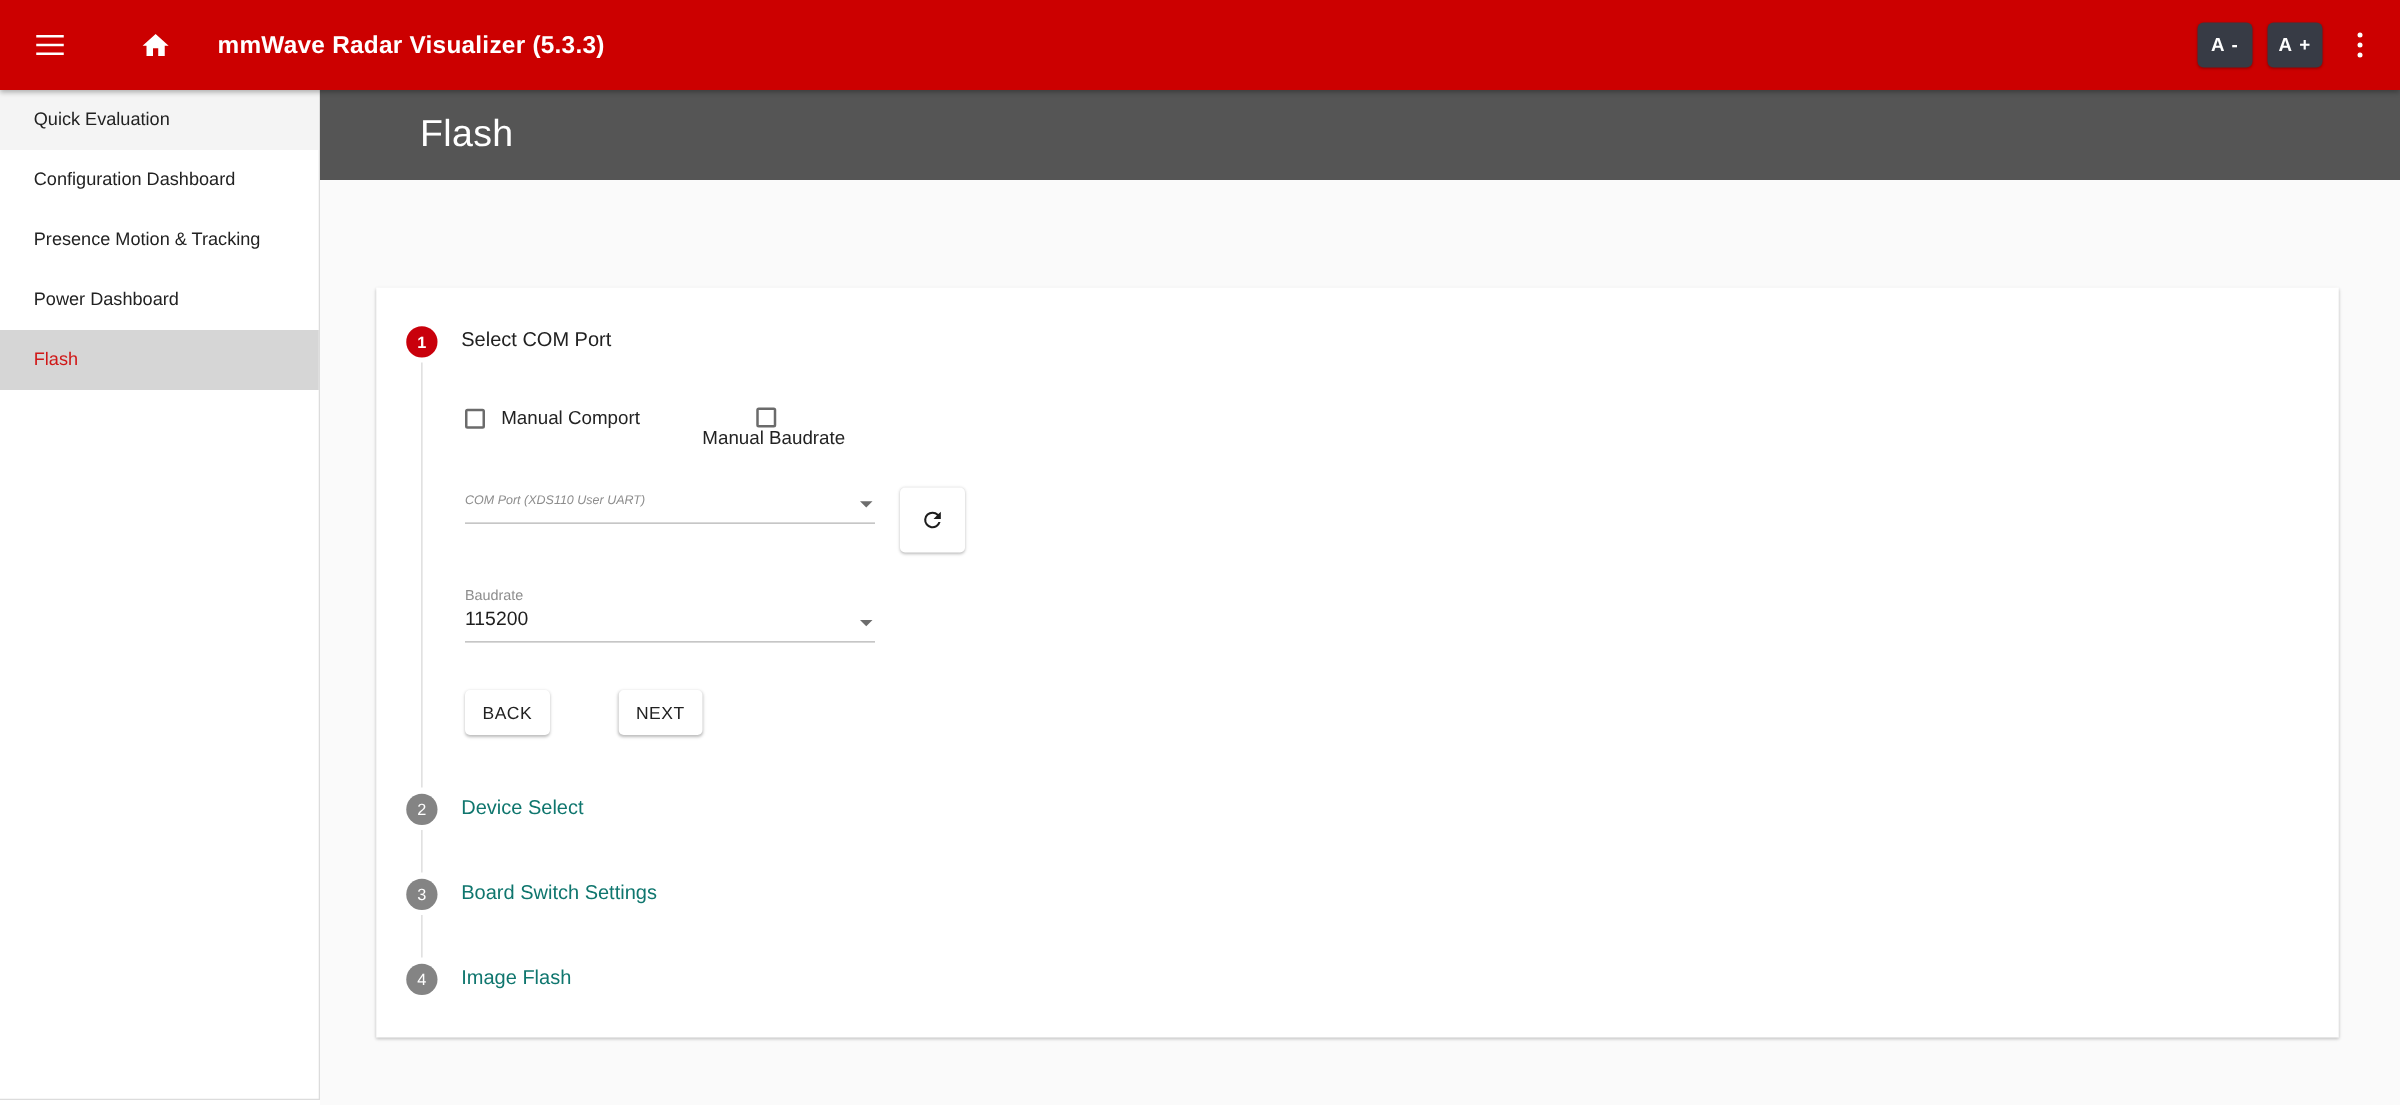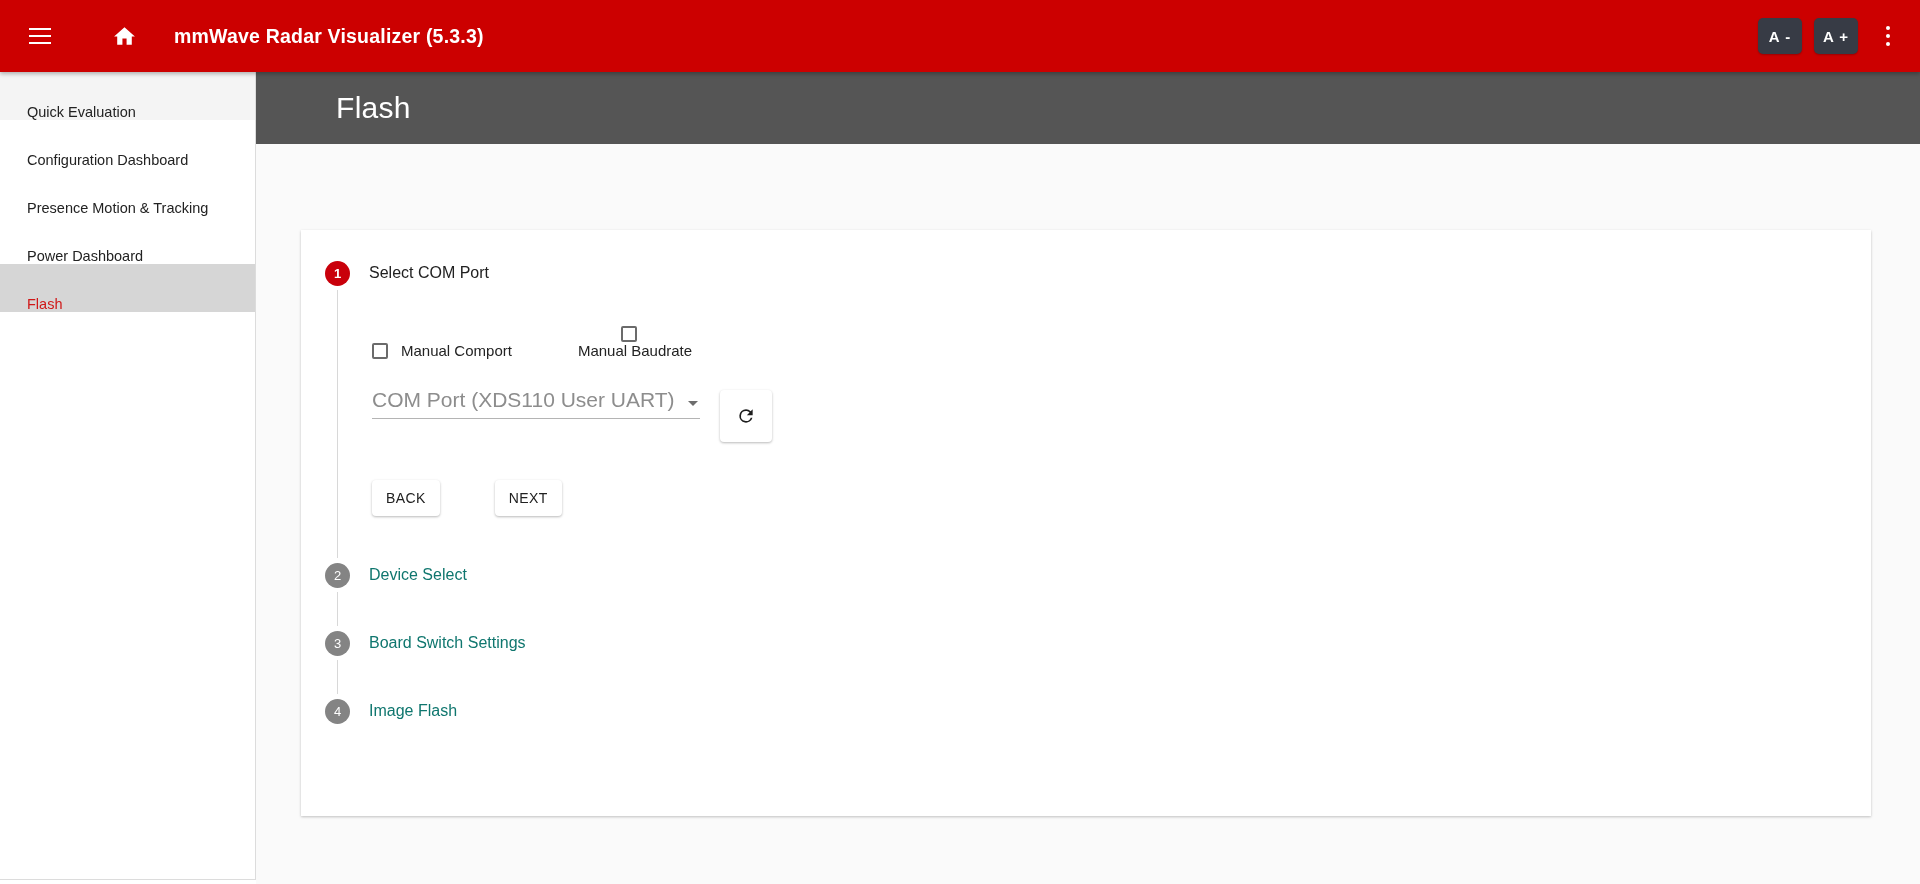--- a/index.html
+++ b/index.html
@@ -81,21 +81,21 @@
     position: absolute;
     top: 72px; left: 0;
     width: 256px; height: 808px;
     background: #ffffff;
     border-right: 1px solid #dcdcdc;
     border-bottom: 1px solid #dcdcdc;
     z-index: 10;
   }
   .side-item {
     height: 48px;
-    display: flex; align-items: flex-end;
+    display: flex; align-items: center;
     padding-left: 27px;
     font-size: 14.5px;
     color: #222222;
     cursor: pointer;
     user-select: none;
   }
   .side-item.hovered { background: #f4f4f4; }
   .side-item.active {
     background: #d6d6d6;
     color: #d01818;
@@ -170,21 +170,21 @@
     border-left: 1px solid #d8d8d8;
     padding: 0 0 8px 34px;
   }
   .step-gap {
     margin-left: 36px;
     border-left: 1px solid #d8d8d8;
     height: 34px;
   }
 
   
-  .cb-row { display: flex; align-items: flex-end; padding-top: 36px; gap: 16px; }
+  .cb-row { display: flex; align-items: flex-start; padding-top: 36px; }
   .cb-item { display: flex; align-items: center; cursor: pointer; }
   .cb-item + .cb-item { margin-left: 37px; flex-direction: column; }
   .cb-box {
     width: 16px; height: 16px;
     border: 2px solid #6b6b6b;
     border-radius: 2px;
     background: #fff;
     flex: 0 0 auto;
   }
   .cb-text {
@@ -207,23 +207,24 @@
     display: block;
     margin-bottom: 2px;
     line-height: 14px;
   }
   .select-field .sel-value {
     font-size: 15.5px;
     color: #1e1e1e;
     line-height: 20px;
   }
   .select-field .sel-placeholder {
-    font-size: 21px;
+    font-size: 10px;
     color: #8d8d8d;
     line-height: 20px;
+    font-style: italic;
   }
   .caret {
     position: absolute;
     right: 2px; bottom: 12px;
     width: 0; height: 0;
     border-left: 5px solid transparent;
     border-right: 5px solid transparent;
     border-top: 5px solid #6d6d6d;
   }
   .refresh-btn {
@@ -333,20 +334,27 @@
             <span class="sel-placeholder">COM Port (XDS110 User UART)</span>
             <span class="caret"></span>
           </div>
           <button class="refresh-btn">
             <svg width="20" height="20" viewBox="0 0 24 24" aria-hidden="true">
               <path fill="#1d1d1d" d="M17.65 6.35A7.95 7.95 0 0 0 12 4a8 8 0 1 0 7.73 10h-2.08A6 6 0 1 1 12 6c1.66 0 3.14.69 4.22 1.78L13 11h7V4z"></path>
             </svg>
           </button>
         </div>
 
+        <div class="field-row second">
+          <div class="select-field">
+            <span class="float-label">Baudrate</span>
+            <span class="sel-value">115200</span>
+            <span class="caret"></span>
+          </div>
+        </div>
 
         <div class="btn-row">
           <button class="flat-btn">BACK</button>
           <button class="flat-btn">NEXT</button>
         </div>
 
       </div>
 
       <div class="step-gap"></div>
 

